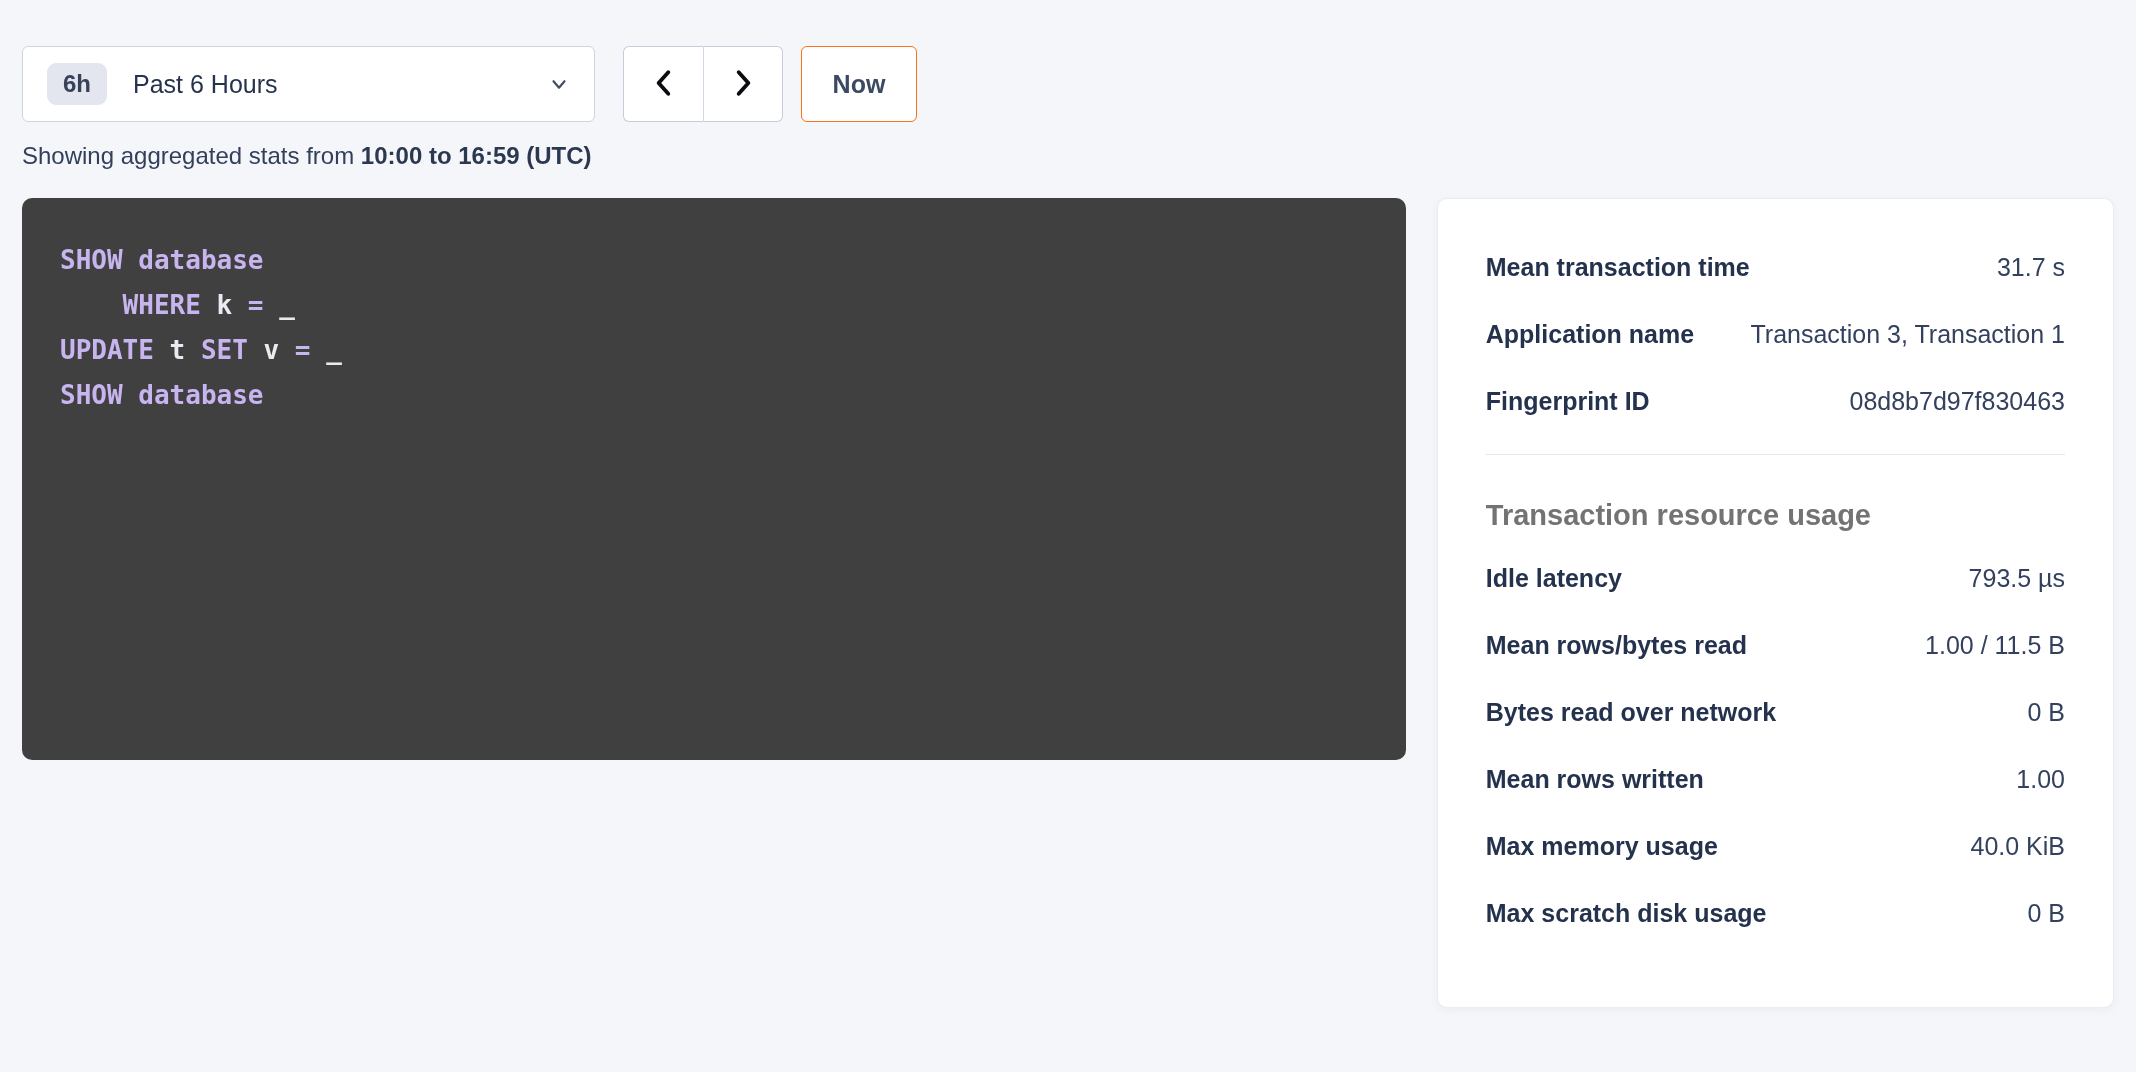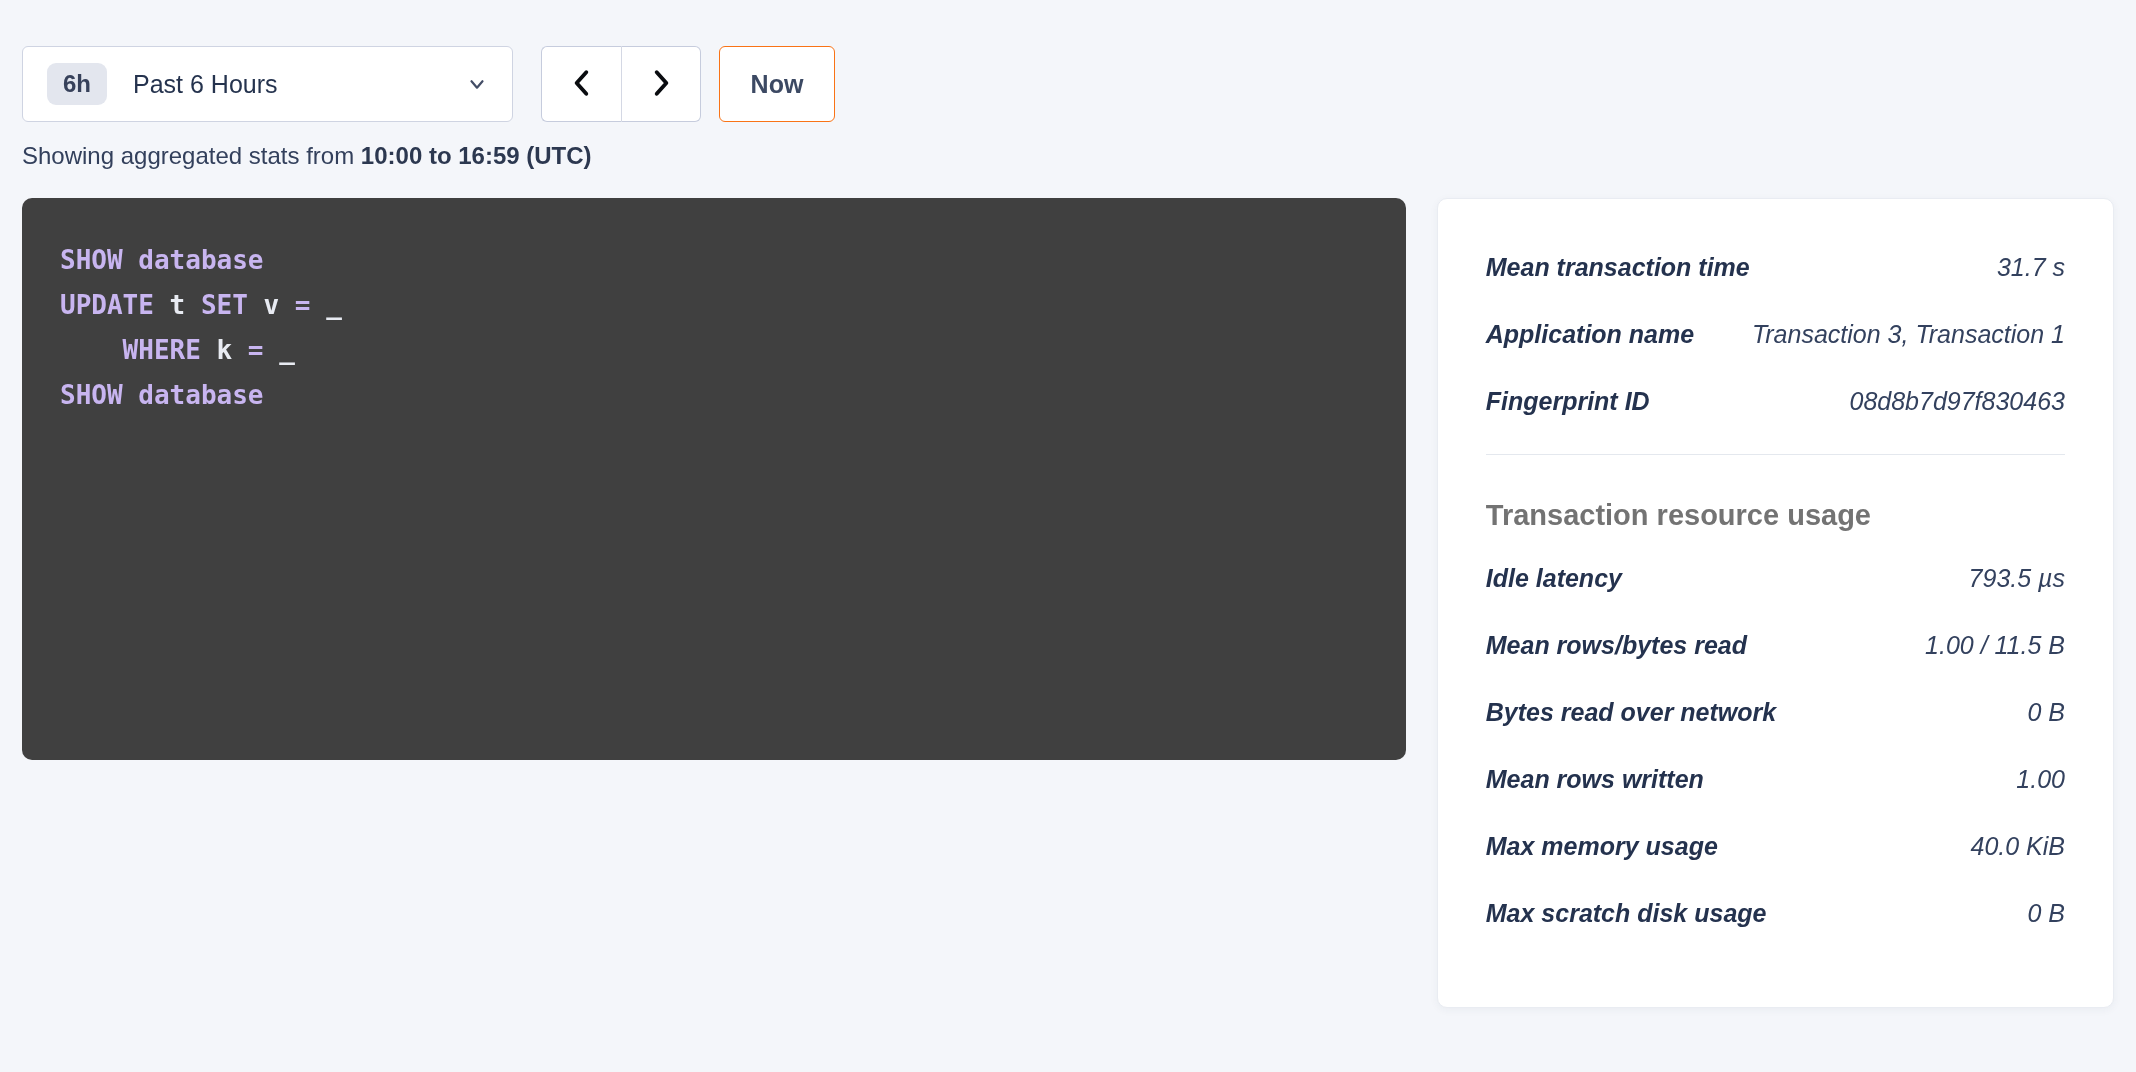--- a/index.html
+++ b/index.html
@@ -13,21 +13,21 @@
   .page { padding:26px 22px 0 22px; box-sizing:border-box; }
 
   .page-title {
     font-size:37px; font-weight:700; color:#394455;
     margin:0 0 0 6px; letter-spacing:.2px;
   }
 
   
   .controls { display:flex; align-items:stretch; margin-top:20px; height:76px; }
   .dropdown {
-    width:491px; box-sizing:border-box; background:#fff;
+    width:573px; box-sizing:border-box; background:#fff;
     border:1px solid #cfd4e2; border-radius:6px;
     display:flex; align-items:center; padding:0 24px;
     cursor:pointer;
   }
   .badge {
     background:#e3e6ee; border-radius:9px; padding:9px 16px;
     font-weight:700; font-size:24px; color:#37415a; line-height:1;
   }
   .dropdown-label { margin-left:26px; font-size:25px; color:#25334e; }
   .dropdown-caret { margin-left:auto; display:flex; align-items:center; }
@@ -69,21 +69,21 @@
   .tok-plain   { color:#e8ebf2; }
 
   .detail-card {
     width:680px; height:810px; box-sizing:border-box;
     background:#fff; border:1px solid #e9ecf2; border-radius:10px;
     box-shadow:0 2px 8px rgba(40,50,80,.05);
     padding:54px 48px 40px;
   }
   .kv-row {
     display:flex; justify-content:space-between; align-items:flex-end;
-    font-size:25px; margin-bottom:38px; gap:20px;font-style:italic;
+    font-size:25px; margin-bottom:38px; gap:20px;
   }
   .kv-label { font-weight:700; color:#24324e; white-space:nowrap; }
   .kv-value { color:#33415e; text-align:right; }
   .divider { border:none; border-top:1px solid #e4e8ee; margin:14px 0 44px; }
   .section-heading {
     font-size:29px; font-weight:700; color:#737373; margin:0 0 32px;
   }
 </style>
 </head>
 <body>
@@ -124,22 +124,22 @@
 
   <div class="subtitle">
     <span>Showing aggregated stats from </span><span class="bold">10:00 to 16:59 (UTC)</span>
   </div>
 
   <div class="main">
 
     <div class="code-block">
       <div class="code">
           <div class="code-line"><span class="tok-keyword">SHOW database</span></div>
+          <div class="code-line"><span class="tok-keyword">    WHERE</span><span class="tok-plain"> k </span><span class="tok-keyword">=</span><span class="tok-plain"> _</span></div>
           <div class="code-line"><span class="tok-keyword">UPDATE</span><span class="tok-plain"> t </span><span class="tok-keyword">SET</span><span class="tok-plain"> v </span><span class="tok-keyword">=</span><span class="tok-plain"> _</span></div>
-          <div class="code-line"><span class="tok-keyword">    WHERE</span><span class="tok-plain"> k </span><span class="tok-keyword">=</span><span class="tok-plain"> _</span></div>
           <div class="code-line"><span class="tok-keyword">SHOW database</span></div>
         </div>
     </div>
 
     <div class="detail-card">
       <div id="summary-rows">
           <div class="kv-row">
             <span class="kv-label">Mean transaction time</span>
             <span class="kv-value">31.7 s</span>
           </div>

